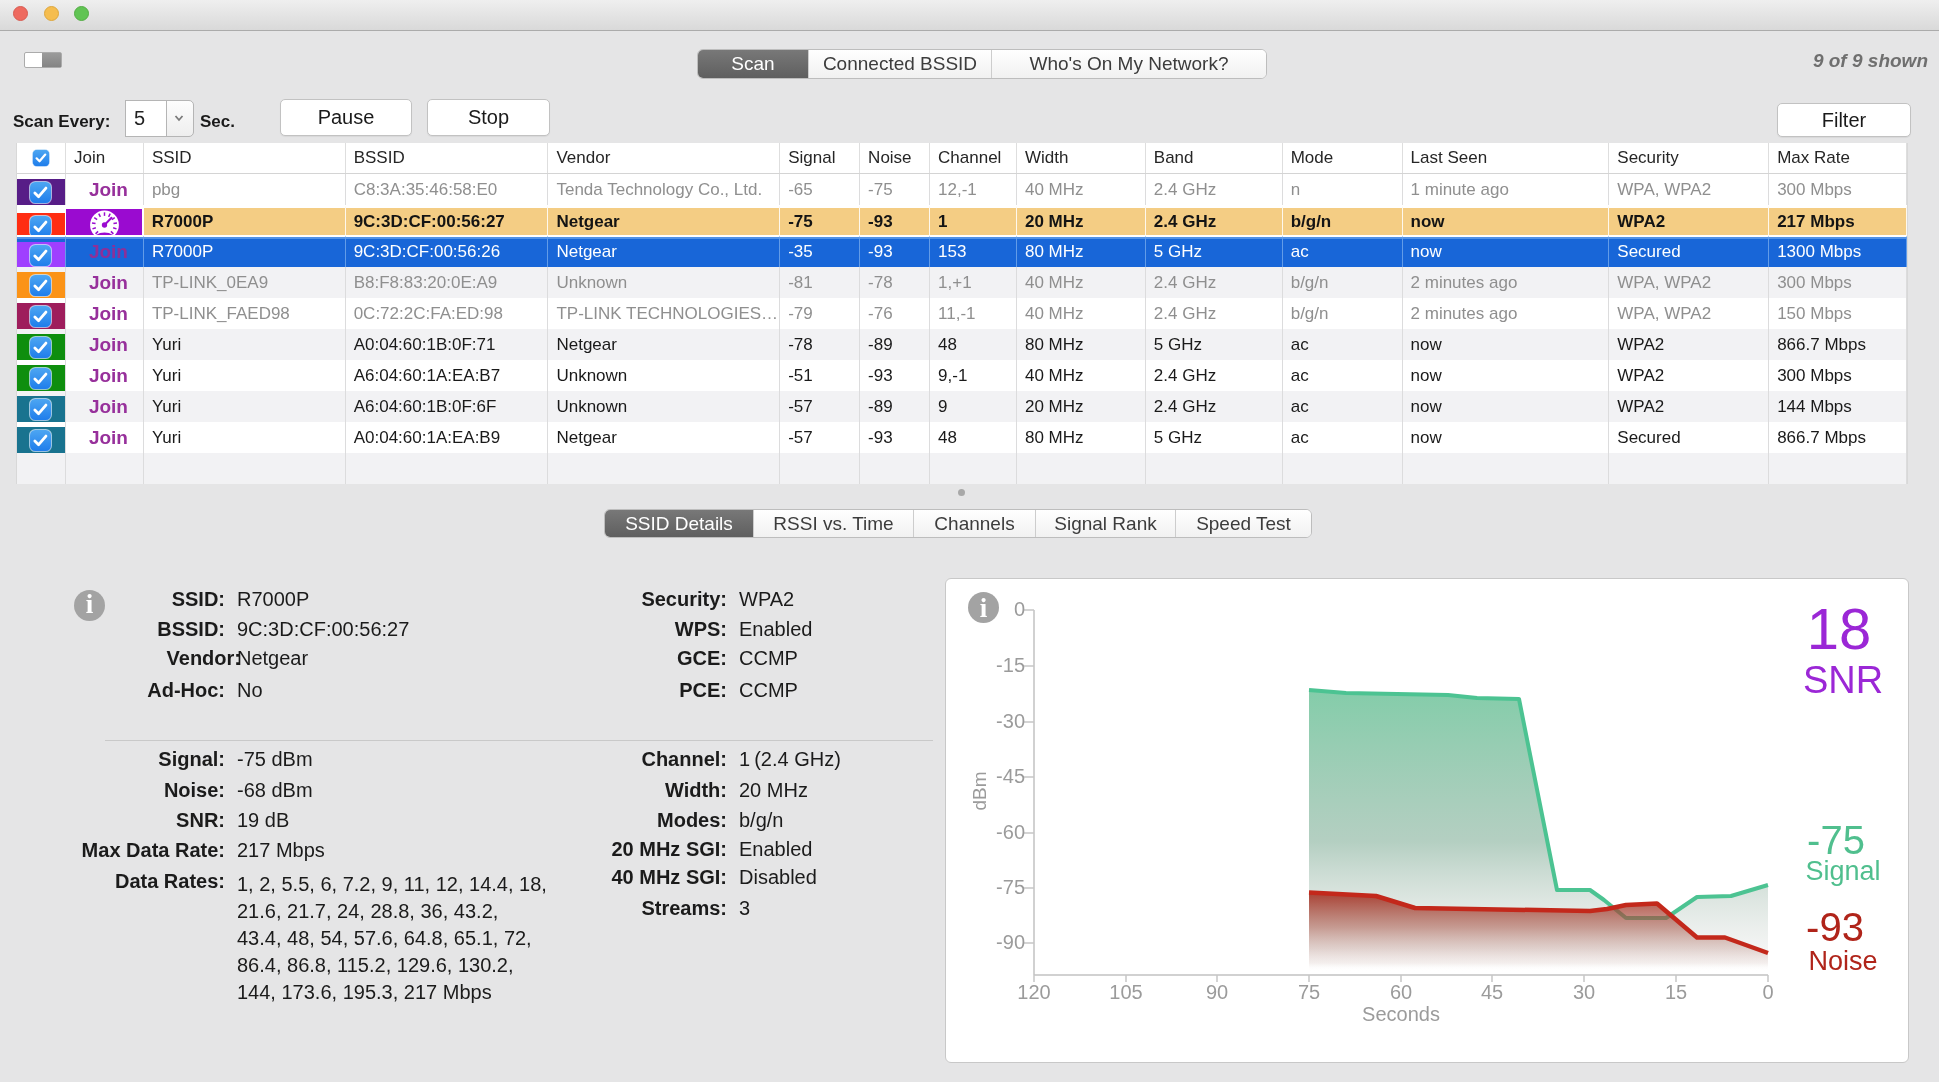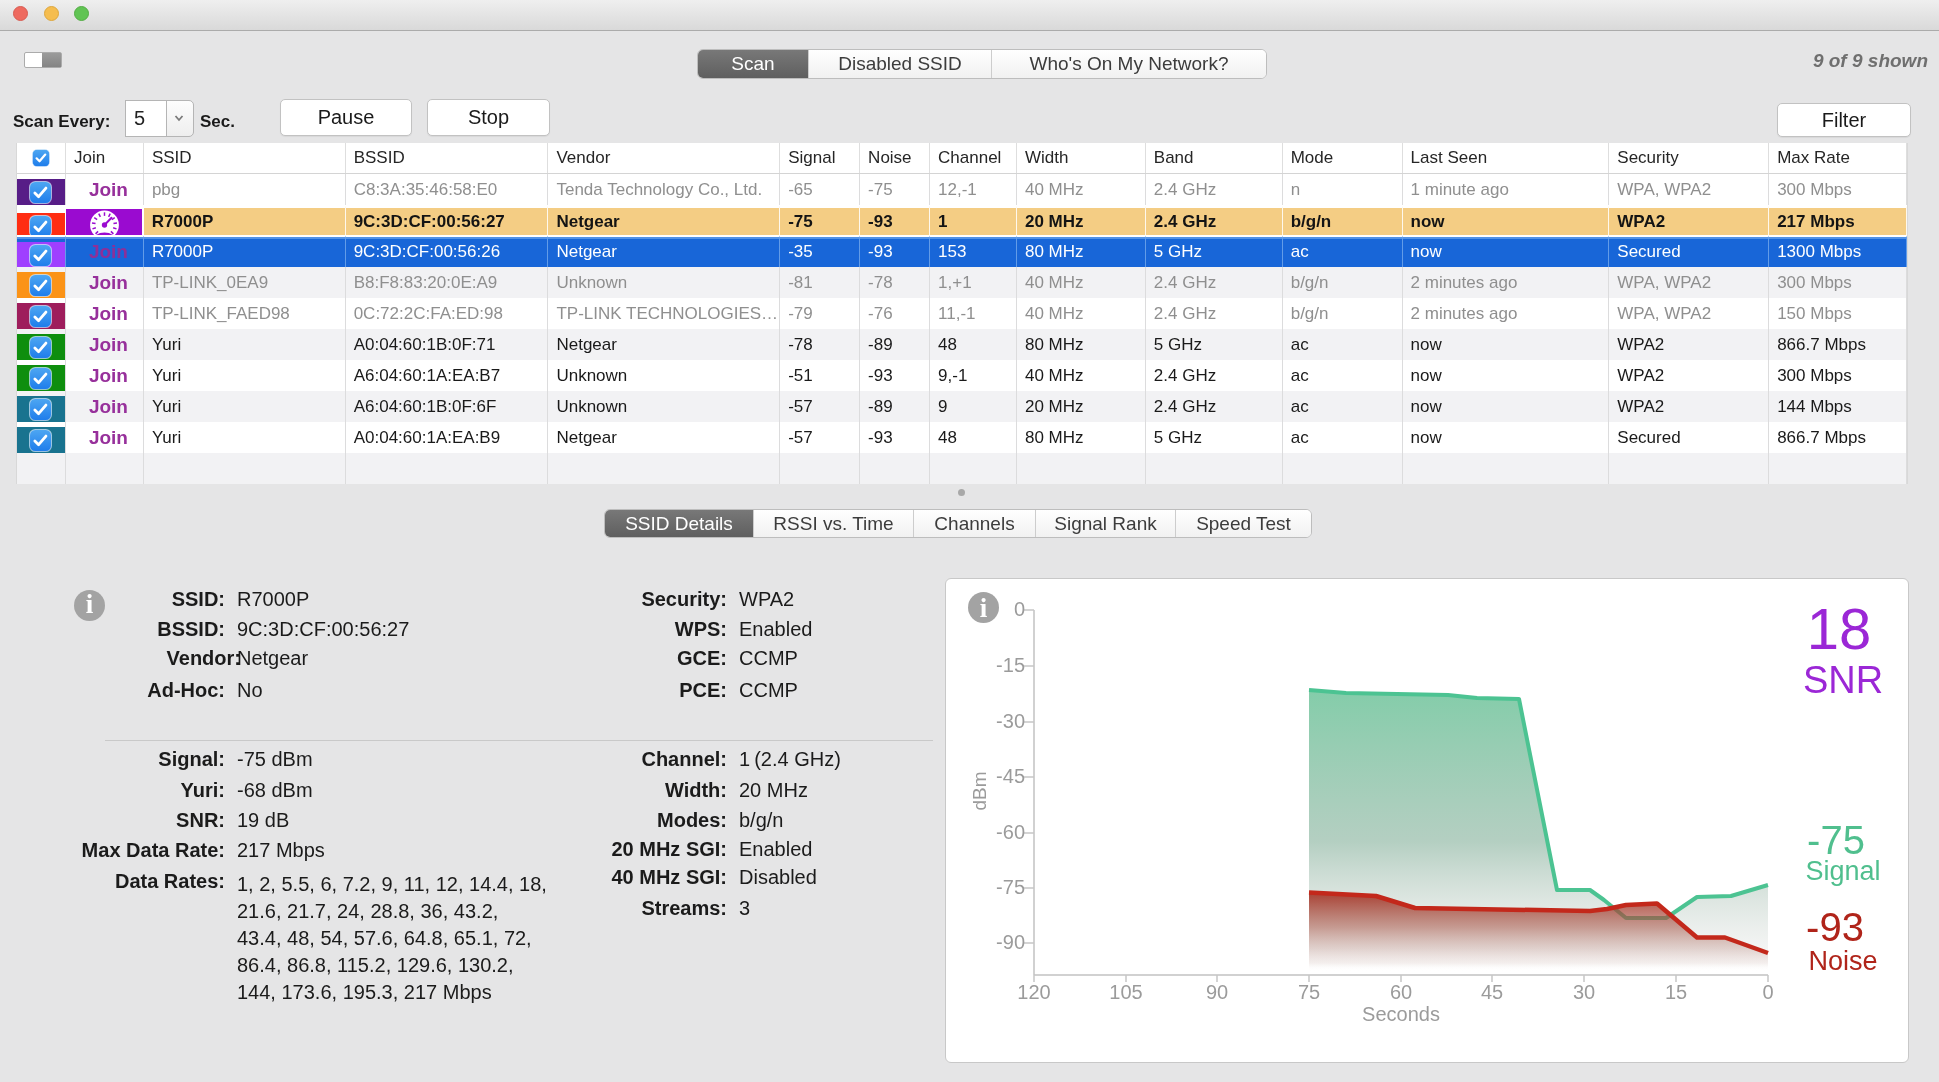--- a/index.html
+++ b/index.html
@@ -70,21 +70,21 @@
 <div class="titlebar">
 <div class="tl" style="left:13px;background:#ee6a5f;border:0.5px solid #d85c52"></div>
 <div class="tl" style="left:43.5px;background:#f5bd4f;border:0.5px solid #dda73e"></div>
 <div class="tl" style="left:74px;background:#61c454;border:0.5px solid #54ad45"></div>
 </div>
 <div class="toggle">
     <div></div>
   </div>
 <div class="seg" style="left:697px;top:49px;height:30px">
 <div class="sel" style="width:110px">Scan</div>
-<div style="width:183px">Disabled SSID</div>
+<div style="width:183px">Connected BSSID</div>
 <div style="width:275px">Who's On My Network?</div>
 </div>
 <div class="shown">9 of 9 shown</div>
 <div class="lbl" style="left:13px;top:112px">Scan Every:</div>
 <div class="combo-f">5</div>
 <div class="combo-b">
     <svg class="chev" viewBox="0 0 10 10">
       <path d="M1.5 3 L5 7 L8.5 3" fill="none" stroke="#7a7a7a" stroke-width="1.8"></path>
     </svg>
   </div>
@@ -448,21 +448,21 @@
 <div class="dl" style="left:30px;top:588px;width:195px">SSID:</div>
 <div class="dv" style="left:237px;top:588px">R7000P</div>
 <div class="dl" style="left:30px;top:618px;width:195px">BSSID:</div>
 <div class="dv" style="left:237px;top:618px">9C:3D:CF:00:56:27</div>
 <div class="dl" style="left:46px;top:647px;width:195px">Vendor:</div>
 <div class="dv" style="left:237px;top:647px">Netgear</div>
 <div class="dl" style="left:30px;top:679px;width:195px">Ad-Hoc:</div>
 <div class="dv" style="left:237px;top:679px">No</div>
 <div class="dl" style="left:30px;top:748px;width:195px">Signal:</div>
 <div class="dv" style="left:237px;top:748px">-75 dBm</div>
-<div class="dl" style="left:30px;top:779px;width:195px">Yuri:</div>
+<div class="dl" style="left:30px;top:779px;width:195px">Noise:</div>
 <div class="dv" style="left:237px;top:779px">-68 dBm</div>
 <div class="dl" style="left:30px;top:809px;width:195px">SNR:</div>
 <div class="dv" style="left:237px;top:809px">19 dB</div>
 <div class="dl" style="left:30px;top:839px;width:195px">Max Data Rate:</div>
 <div class="dv" style="left:237px;top:839px">217 Mbps</div>
 <div class="dl" style="left:430px;top:588px;width:297px">Security:</div>
 <div class="dv" style="left:739px;top:588px">WPA2</div>
 <div class="dl" style="left:430px;top:618px;width:297px">WPS:</div>
 <div class="dv" style="left:739px;top:618px">Enabled</div>
 <div class="dl" style="left:430px;top:647px;width:297px">GCE:</div>

